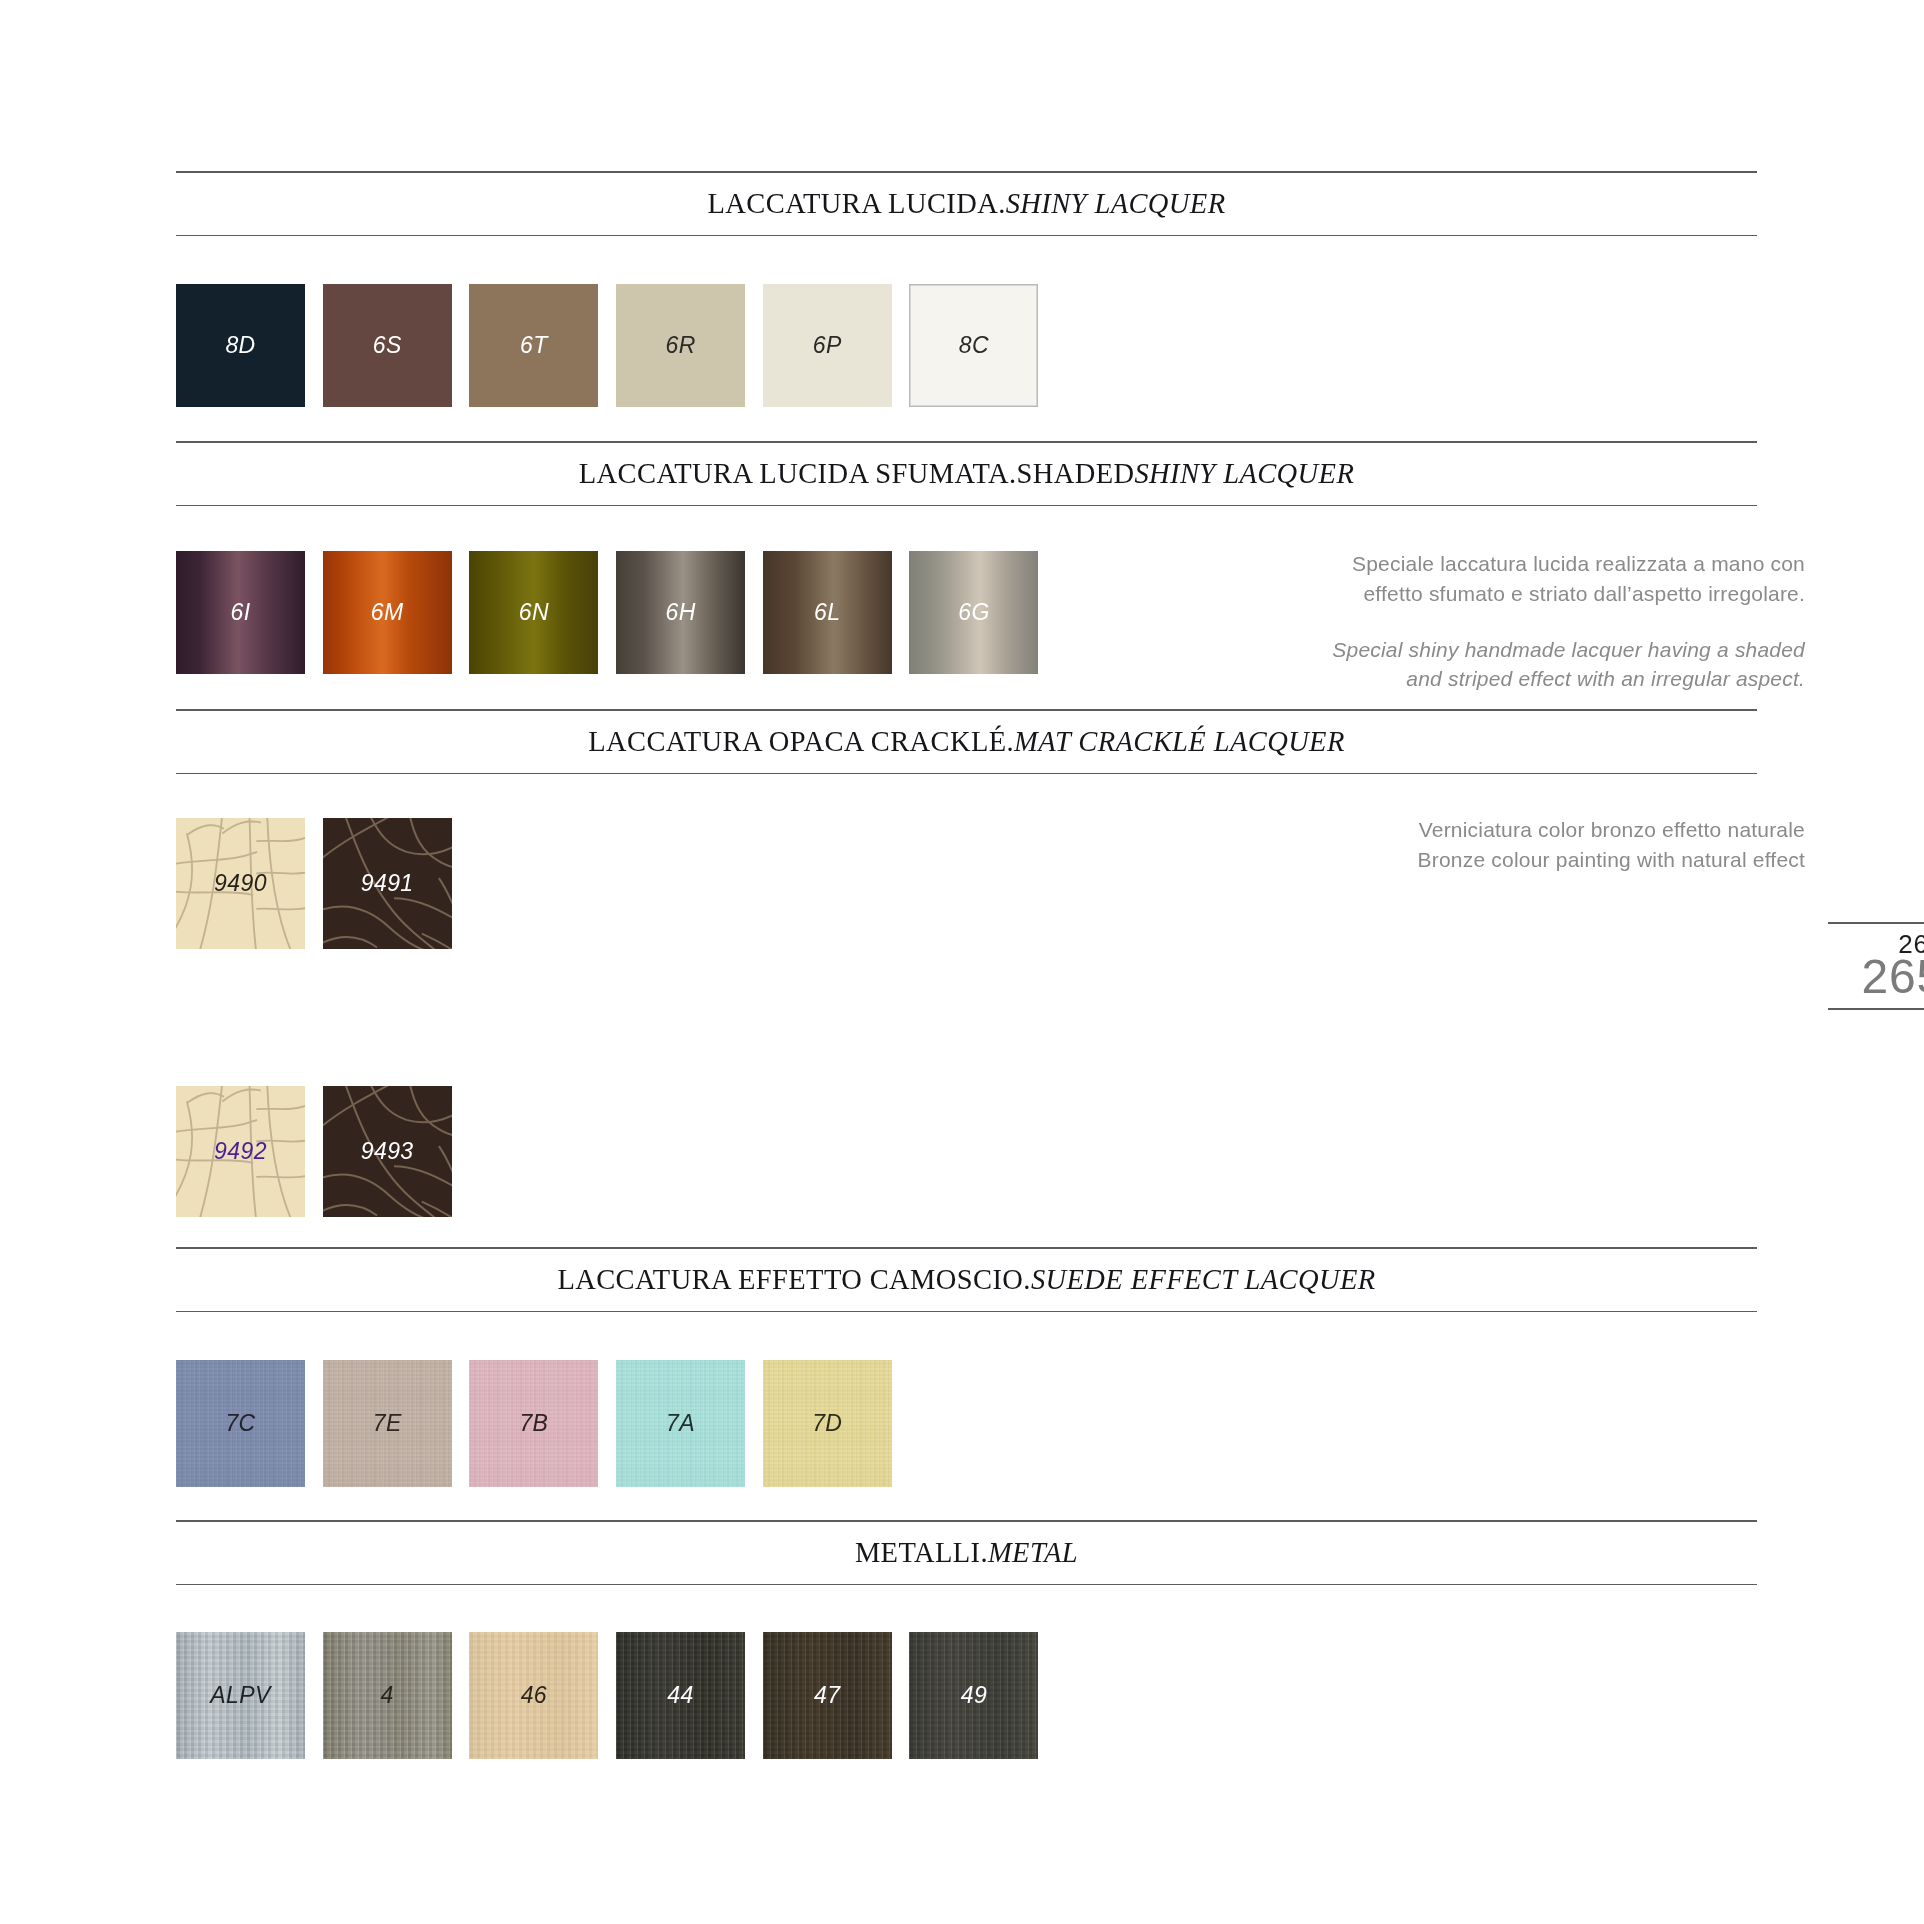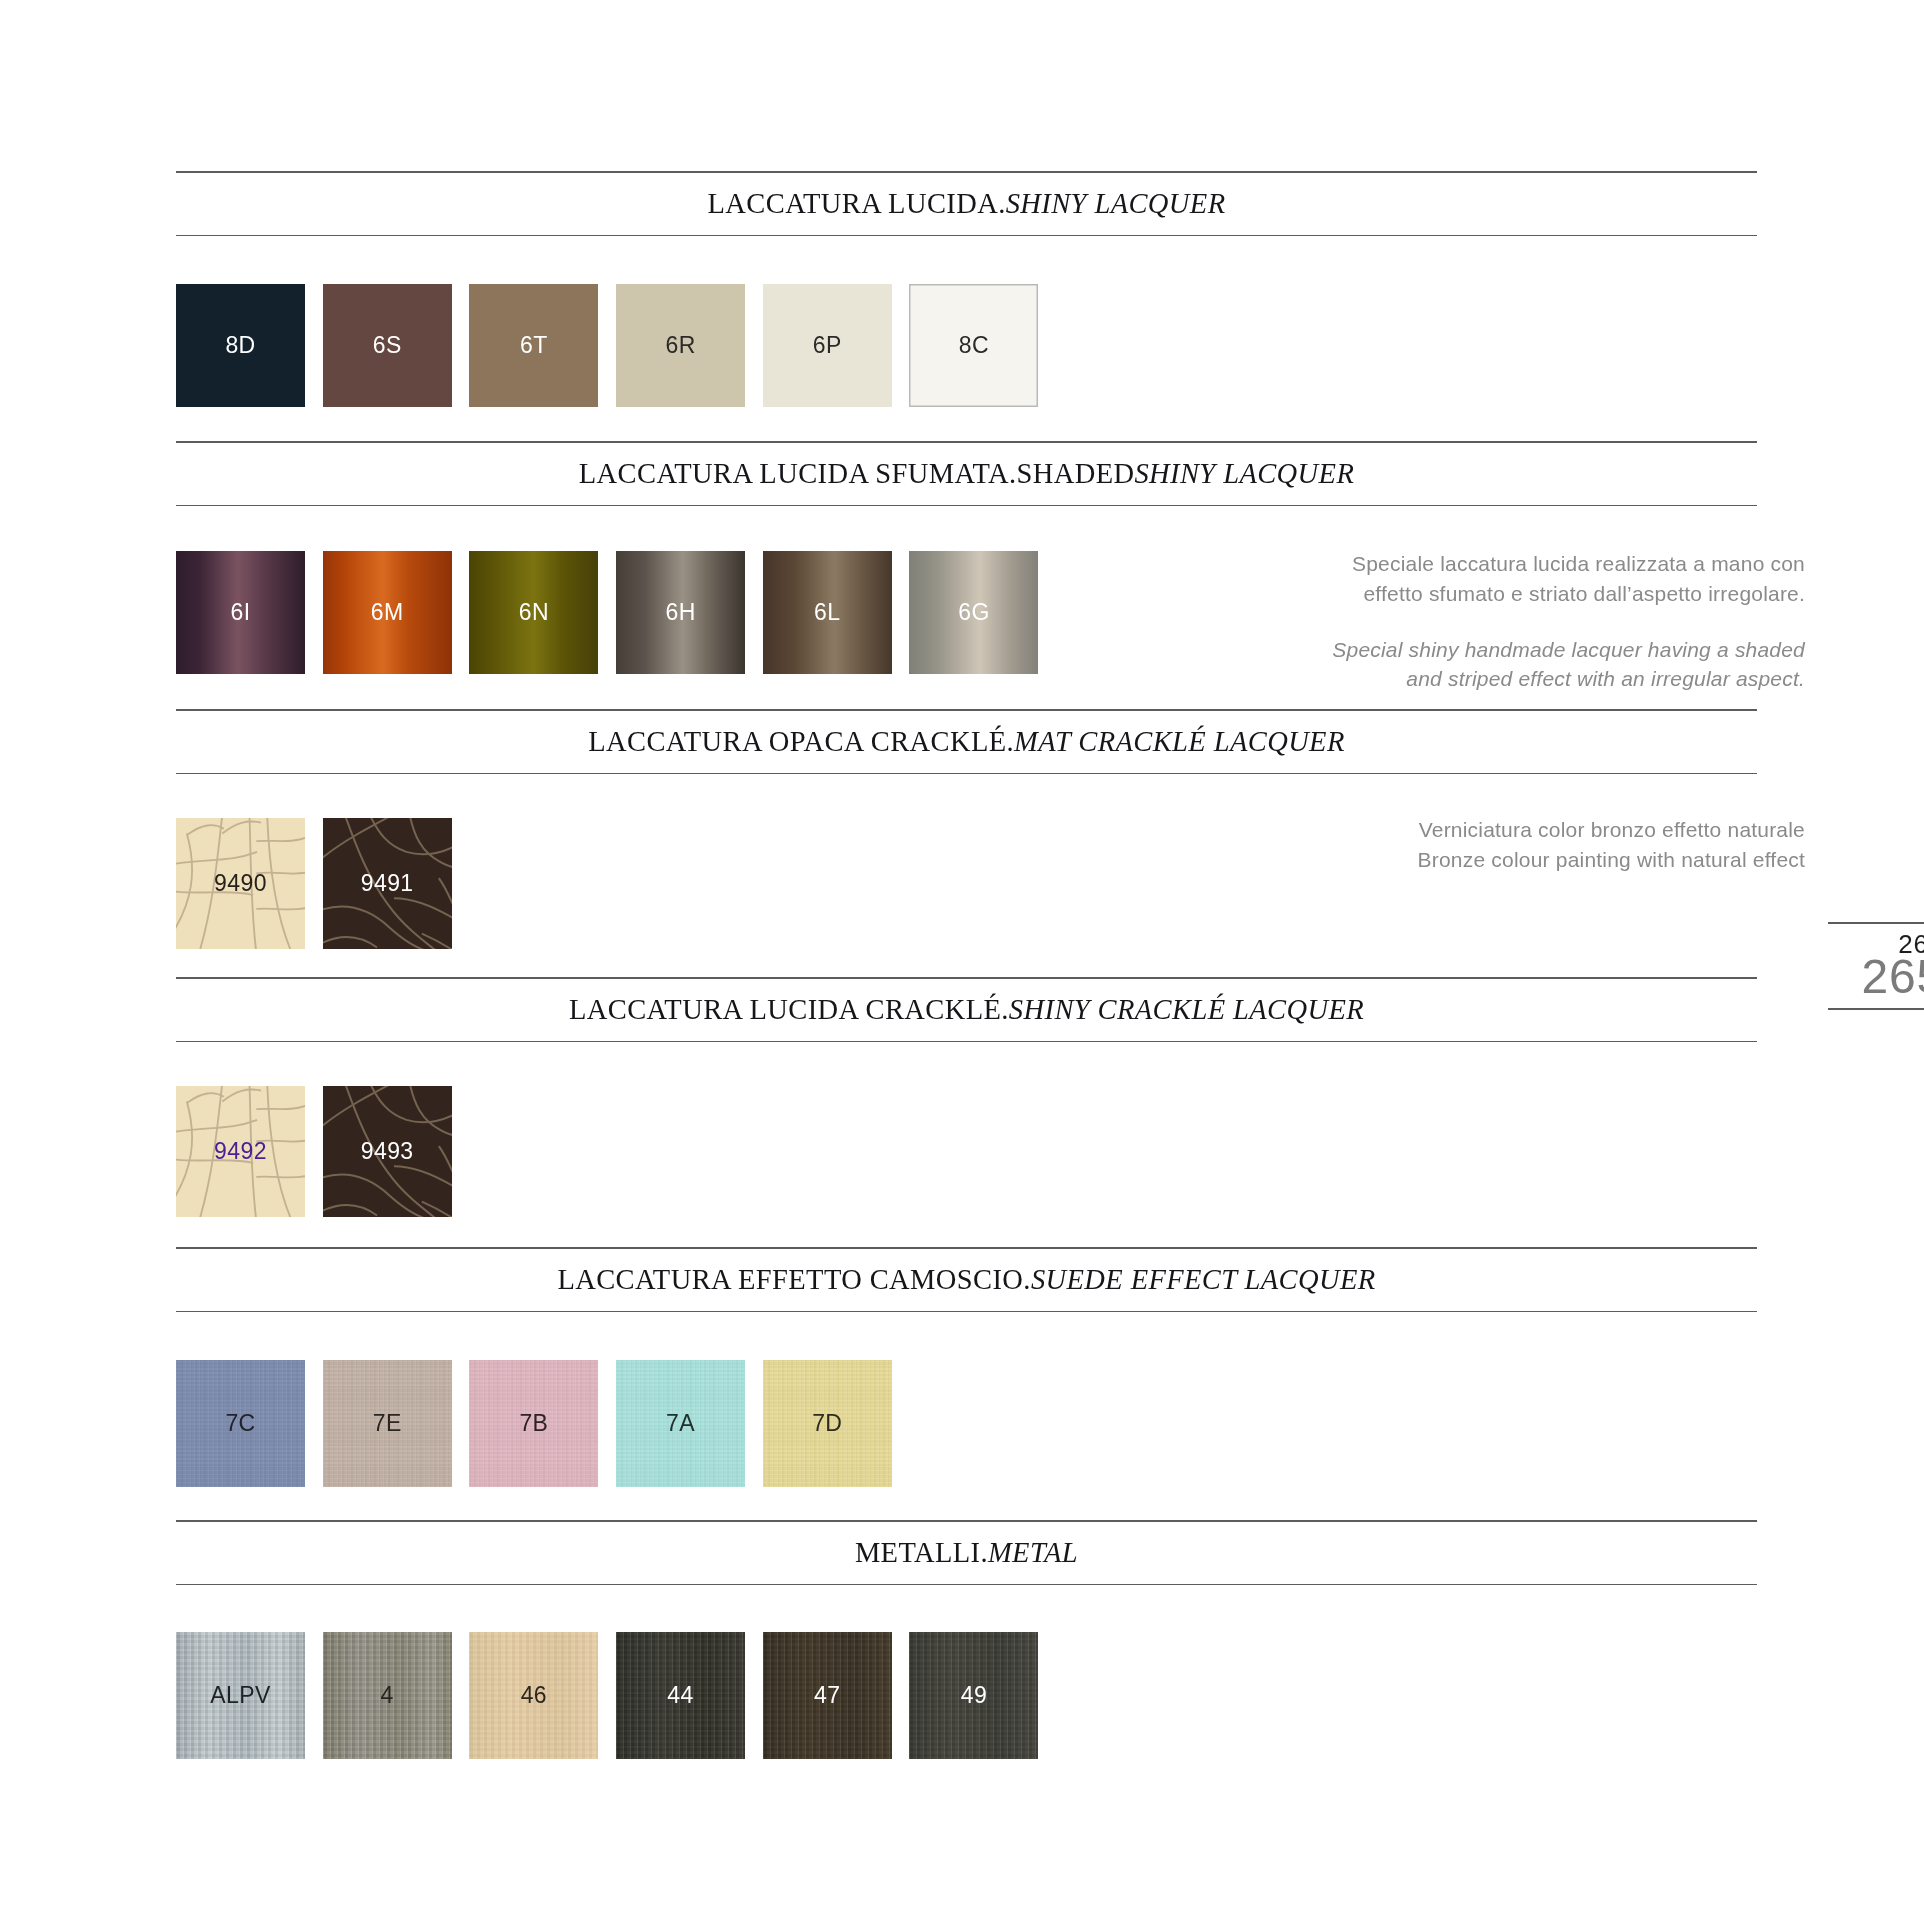--- a/index.html
+++ b/index.html
@@ -35,20 +35,21 @@
     display:flex;align-items:center;justify-content:center;
     overflow:hidden;
   }
   .sw .lbl{
     position:relative;z-index:5;
     font-family:"Liberation Sans", sans-serif;
     font-size:23px;
     font-weight:300;
     letter-spacing:0.4px;
     text-shadow:none;
+    font-style:italic;
   }
   .sw.bordered{box-shadow:inset 0 0 0 1.5px #b9b9b9;}
 
   
   .crackle{position:absolute;inset:0;}
   .crackle svg{display:block;width:100%;height:100%;}
 
   
   .grain{
     position:absolute;inset:0;
@@ -213,28 +214,20 @@
     <p>Bronze colour painting with natural effect</p>
   </div>
 
   <div class="pagemark" style="right:29px;top:922px;">
     <div class="pm-rule"></div>
     <div class="pm-a">264</div>
     <div class="pm-b">265</div>
     <div class="pm-rule"></div>
   </div>
 
-  <div class="section" style="top:977px;">
-    <div class="rule"></div>
-    <div class="sec-head">
-      <span class="ro">LACCATURA LUCIDA CRACKLÉ.</span>
-        <span class="it">SHINY CRACKLÉ LACQUER</span>
-    </div>
-    <div class="rule"></div>
-  </div>
   <div class="row" style="left:176px;top:1086px;">
     <div class="sw" style="width:129px;height:131px;background:#ede0bb;">
       <span class="crackle">
         <svg viewBox="0 0 167 170" preserveAspectRatio="none">
           <g stroke="#bda98a" stroke-width="2.4" fill="none" opacity="0.85">
             <path d="M-5 150 C20 110 28 70 14 20"></path>
             <path d="M30 175 C46 120 52 70 60 -5"></path>
             <path d="M95 -5 C97 40 96 110 104 175"></path>
             <path d="M118 -5 C120 50 126 120 150 175"></path>
             <path d="M-5 60 C40 52 70 58 105 44"></path>

